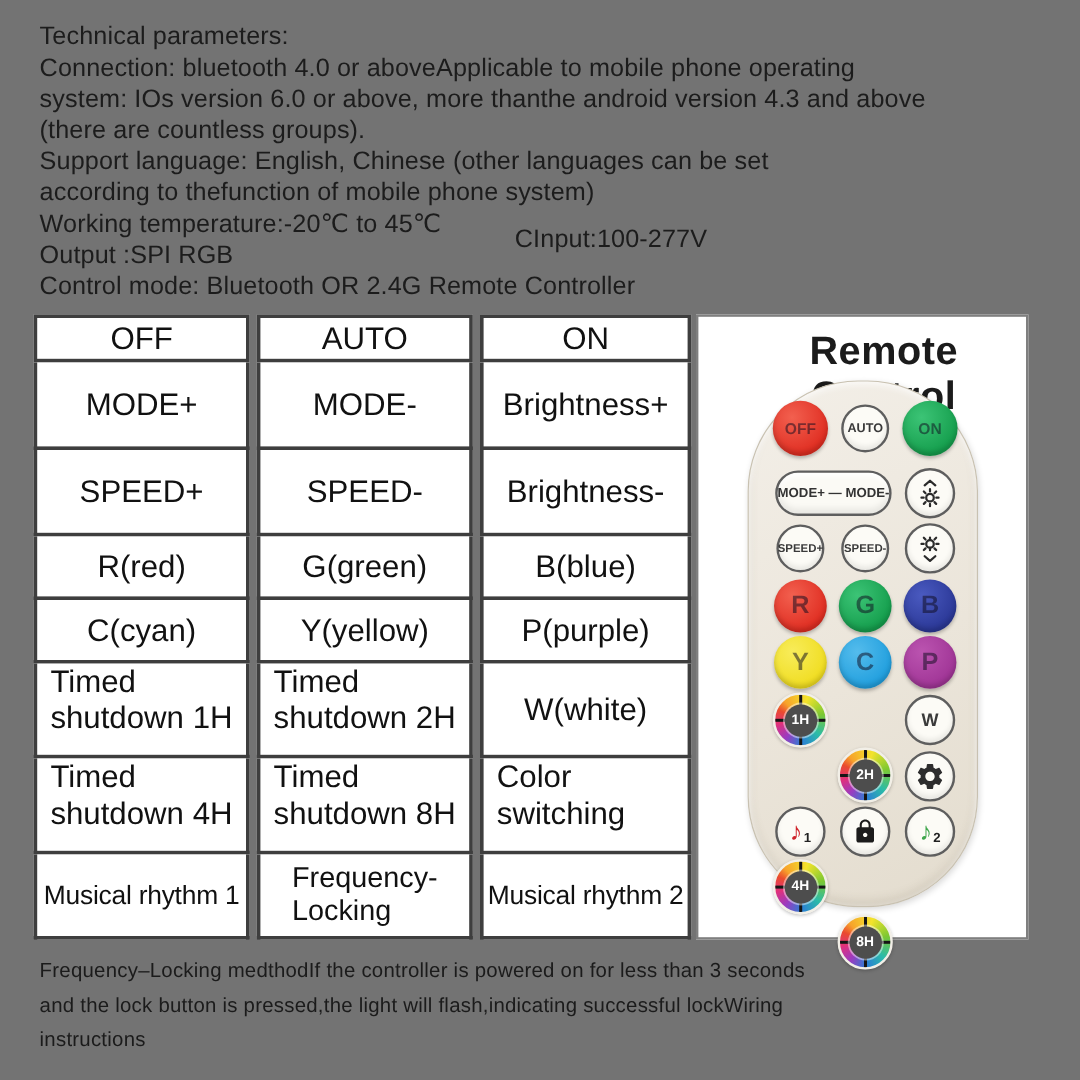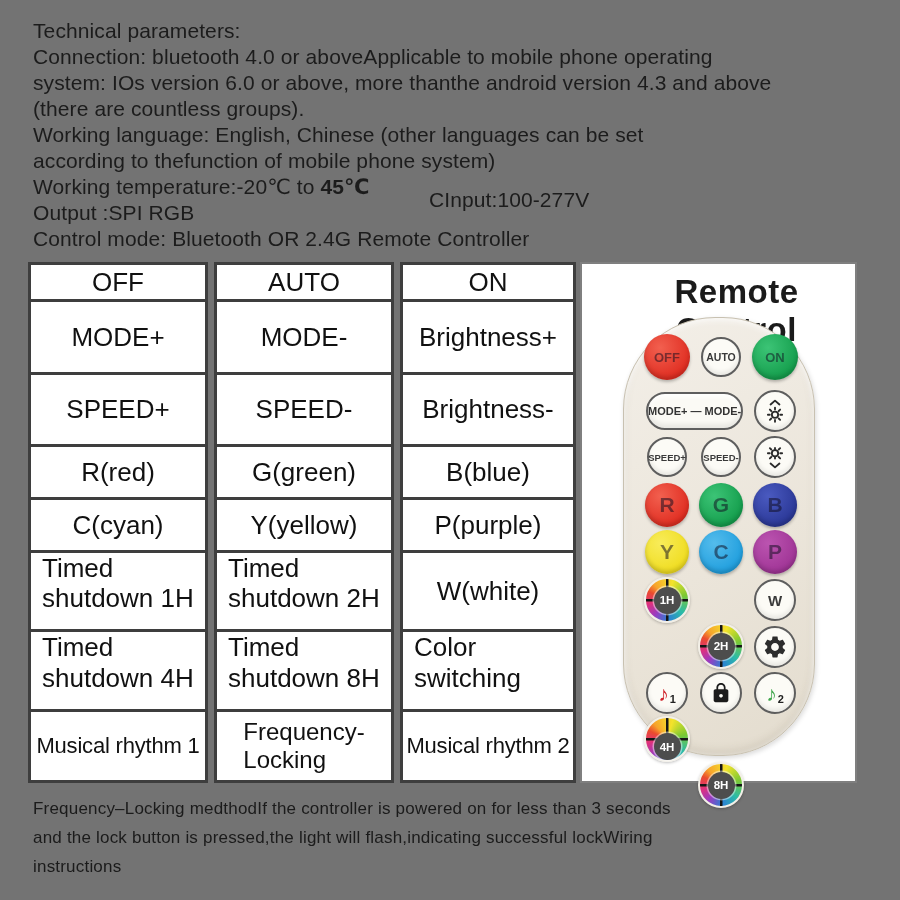--- a/index.html
+++ b/index.html
@@ -4,21 +4,21 @@
 <style>
   html,body{margin:0;padding:0;background:#fff;}
   .page{position:relative;width:900px;height:900px;background:#737373;overflow:hidden;
         font-family:"Liberation Sans","DejaVu Sans",sans-serif;color:#1b1b1b;}
 
   
   .specs{position:absolute;left:33px;top:18px;width:845px;font-size:21px;line-height:26px;
          color:#1c1c1c;letter-spacing:0.1px;}
   .spec-line{position:relative;white-space:nowrap;}
   .spec-col2{position:absolute;left:396px;top:13px;}
-  .spec-bold{font-weight:bold;}
+  .spec-bold{font-weight:normal;}
 
   
   .func-table{position:absolute;left:28px;top:262px;display:grid;
               grid-template-columns:180px 180px 176px;
               grid-template-rows:40px 73px 72px 53px 53px 79px 80px 71px;
               column-gap:6px;}
   .cell{border-left:3px solid #3e3e3e;border-right:3px solid #3e3e3e;border-bottom:3px solid #3e3e3e;
         background:#fff;display:flex;align-items:center;justify-content:center;
         font-size:26px;color:#111;box-sizing:border-box;text-align:center;}
   .cell.top{border-top:3px solid #3e3e3e;}
@@ -83,21 +83,21 @@
 </head>
 <body>
 
 <div class="page">
 
   <div class="specs">
     <div class="spec-line">Technical parameters:</div>
     <div class="spec-line">Connection: bluetooth 4.0 or aboveApplicable to mobile phone operating</div>
     <div class="spec-line">system: IOs version 6.0 or above, more thanthe android version 4.3 and above</div>
     <div class="spec-line">(there are countless groups).</div>
-    <div class="spec-line">Working language: English, Chinese (other languages can be set</div>
+    <div class="spec-line">Support language: English, Chinese (other languages can be set</div>
     <div class="spec-line">according to thefunction of mobile phone system)</div>
     <div class="spec-line">
       <span>Working temperature:-20℃ to </span><span class="spec-bold">45℃</span>
       <span class="spec-col2">CInput:100-277V</span>
     </div>
     <div class="spec-line">
       <span>Output :SPI RGB</span>
     </div>
     <div class="spec-line">Control mode: Bluetooth OR 2.4G Remote Controller</div>
   </div>
@@ -205,21 +205,21 @@
       <div class="rbtn timer" style="left:20px;top:259px;width:46px;height:46px;">
         <span class="timer-label">1H</span>
       </div>
       <div class="rbtn timer" style="left:74px;top:259px;width:46px;height:46px;">
         <span class="timer-label">2H</span>
       </div>
       <div class="rbtn wcirc" style="left:130px;top:261px;width:42px;height:42px;">
         <span class="ctext" style="font-size:15px;">W</span>
       </div>
 
-      <div class="rbtn timer" style="left:20px;top:306px;width:46px;height:46px;align-items:flex-end;">
+      <div class="rbtn timer" style="left:20px;top:306px;width:46px;height:46px;">
         <span class="timer-label">4H</span>
       </div>
       <div class="rbtn timer" style="left:74px;top:306px;width:46px;height:46px;">
         <span class="timer-label">8H</span>
       </div>
       <div class="rbtn wcirc" style="left:130px;top:308px;width:42px;height:42px;">
         <svg viewBox="0 0 24 24" width="26" height="26">
           <path fill="#2d2d2d" d="M19.14,12.94c0.04-0.3,0.06-0.61,0.06-0.94c0-0.32-0.02-0.64-0.07-0.94l2.03-1.58c0.18-0.14,0.23-0.41,0.12-0.61 l-1.92-3.32c-0.12-0.22-0.37-0.29-0.59-0.22l-2.39,0.96c-0.5-0.38-1.03-0.7-1.62-0.94L14.4,2.81c-0.04-0.24-0.24-0.41-0.48-0.41 h-3.84c-0.24,0-0.43,0.17-0.47,0.41L9.25,5.35C8.66,5.59,8.12,5.92,7.63,6.29L5.24,5.33c-0.22-0.08-0.47,0-0.59,0.22L2.74,8.87 C2.62,9.08,2.66,9.34,2.86,9.48l2.03,1.58C4.84,11.36,4.8,11.69,4.8,12s0.02,0.64,0.07,0.94l-2.03,1.58 c-0.18,0.14-0.23,0.41-0.12,0.61l1.92,3.32c0.12,0.22,0.37,0.29,0.59,0.22l2.39-0.96c0.5,0.38,1.03,0.7,1.62,0.94l0.36,2.54 c0.05,0.24,0.24,0.41,0.48,0.41h3.84c0.24,0,0.44-0.17,0.47-0.41l0.36-2.54c0.59-0.24,1.13-0.56,1.62-0.94l2.39,0.96 c0.22,0.08,0.47,0,0.59-0.22l1.92-3.32c0.12-0.22,0.07-0.47-0.12-0.61L19.14,12.94z M12,15.6c-1.98,0-3.6-1.62-3.6-3.6 s1.62-3.6,3.6-3.6s3.6,1.62,3.6,3.6S13.98,15.6,12,15.6z"></path>
         </svg>
       </div>

